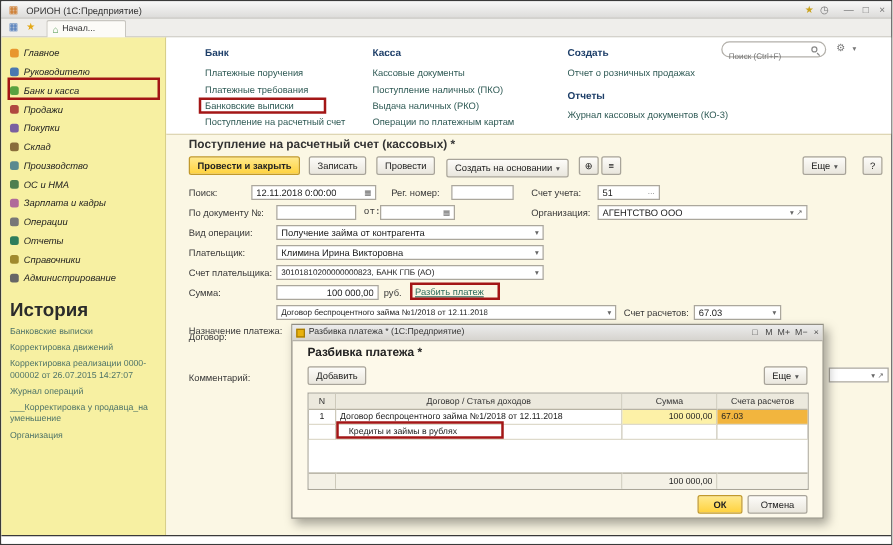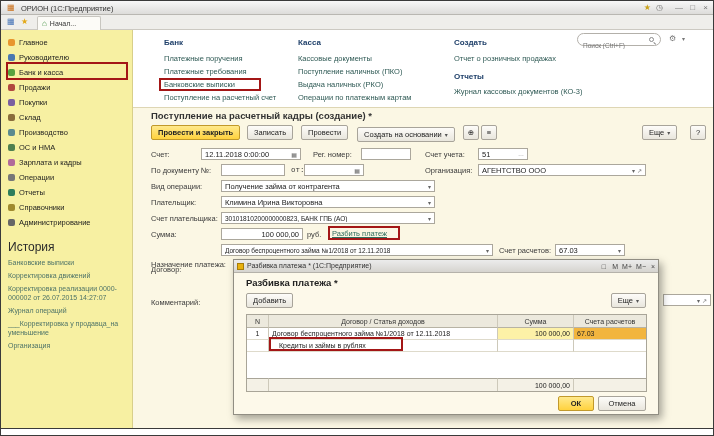--- a/index.html
+++ b/index.html
@@ -9,26 +9,26 @@
 
   
   .titlebar{left:0;top:0;width:100%;height:14px;background:linear-gradient(#f8f8f8,#dddcda);border-bottom:1px solid #b9b7b2;}
   .app-title{position:absolute;left:20px;top:3px;font-size:7.5px;color:#333;}
   .tbicon{position:absolute;font-size:8px;color:#777;line-height:8px;}
   .tabbar{left:0;top:14px;width:100%;height:15px;background:#efeeeb;border-bottom:1px solid #ccc9c2;}
   .tab{position:absolute;left:36px;top:1px;height:14px;width:64px;background:#fcfbf7;border:1px solid #c8c6c0;border-bottom:none;border-radius:2px 2px 0 0;display:flex;align-items:center;gap:3px;padding:0 4px;font-size:7px;color:#333;cursor:pointer;}
 
   
   .sidebar{left:0;top:29px;width:132px;height:398px;background:#f7f0a2;border-right:1px solid #d8cf8a;padding-top:5px;}
-  .side-item{height:15px;display:flex;align-items:center;gap:4px;padding-left:7px;font-size:7.5px;color:#1d1d1d;cursor:pointer;}
+  .side-item{height:15px;display:flex;align-items:center;gap:4px;padding-left:7px;font-size:7.5px;color:#1d1d1d;cursor:pointer;font-style:italic;}
   .sicon{width:7px;height:7px;border-radius:2px;flex:none;}
   .ic0{background:#e8962e}.ic1{background:#4a78b0}.ic2{background:#58a13f}.ic3{background:#b0483f}
   .ic4{background:#7a5fa0}.ic5{background:#8a6d3b}.ic6{background:#5b8a8f}.ic7{background:#4f7f4f}
   .ic8{background:#b06a9a}.ic9{background:#777777}.ic10{background:#2e7d5b}.ic11{background:#a08a2e}.ic12{background:#666666}
-  .hist-title{margin:10px 0 4px 7px;font-size:12px;font-weight:normal;color:#2b2b2b;}
+  .hist-title{margin:10px 0 4px 7px;font-size:15px;font-weight:bold;color:#2b2b2b;}
   .hist-link{display:block;margin:4px 0;padding:0 6px 0 7px;font-size:7px;line-height:9px;color:#4f7468;cursor:pointer;}
 
   
   .menu-panel{left:132px;top:29px;width:581px;height:77px;background:#ffffff;}
   .group-title{position:absolute;font-size:8px;font-weight:bold;color:#1e3f69;}
   .mlink{position:absolute;font-size:7.5px;color:#2f5a55;white-space:nowrap;cursor:pointer;}
   .searchbox{position:absolute;left:444px;top:3px;width:84px;height:13px;border:1px solid #b3b0aa;border-radius:7px;background:#fff;}
   .searchbox input{border:none;outline:none;width:68px;height:11px;margin-left:5px;font-size:6.5px;color:#555;background:transparent;}
   .mag{position:absolute;right:6px;top:3px;width:5px;height:5px;border:1px solid #8a8a8a;border-radius:50%;}
   .mag::after{content:"";position:absolute;left:4px;top:4px;width:3px;height:1px;background:#8a8a8a;transform:rotate(45deg);transform-origin:0 0;}
@@ -182,21 +182,21 @@
     <span class="mlink" style="left:165px;top:50px;">Выдача наличных (РКО)</span>
     <span class="mlink" style="left:165px;top:63px;">Операции по платежным картам</span>
 
     <span class="group-title" style="left:321px;top:8px;">Создать</span>
     <span class="mlink" style="left:321px;top:24px;">Отчет о розничных продажах</span>
     <span class="group-title" style="left:321px;top:42px;">Отчеты</span>
     <span class="mlink" style="left:321px;top:57px;">Журнал кассовых документов (КО-3)</span>
   </div>
 
   <div class="doc-bg abs"></div>
-  <div class="doc-title">Поступление на расчетный кадры (создание) *</div>
+  <div class="doc-title">Поступление на расчетный счет (кассовых) *</div>
 
   <div class="btn accent" style="left:150px;top:124px;">
       <span>Провести и закрыть</span>
     </div>
   <div class="btn" style="left:246px;top:124px;">
       <span>Записать</span>
     </div>
   <div class="btn" style="left:300px;top:124px;">
       <span>Провести</span>
     </div>
@@ -211,21 +211,21 @@
       <span>≡</span>
     </div>
   <div class="btn" style="left:641px;top:124px;">
       <span>Еще</span>
       <span class="bcaret">▾</span>
     </div>
   <div class="btn" style="left:689px;top:124px;width:16px;padding:0;">
       <span>?</span>
     </div>
 
-  <span class="lab" style="left:150px;top:149px;">Счет:</span>
+  <span class="lab" style="left:150px;top:149px;">Поиск:</span>
   <div class="fld" style="left:200px;top:147px;width:100px;justify-content:space-between;">
       <span class="val">12.11.2018 0:00:00</span>
       <span class="caret">▦</span>
     </div>
   <span class="lab" style="left:312px;top:149px;">Рег. номер:</span>
   <div class="fld" style="left:360px;top:147px;width:50px;">
       <span class="val"></span>
     </div>
   <span class="lab" style="left:424px;top:149px;">Счет учета:</span>
   <div class="fld" style="left:477px;top:147px;width:50px;">

